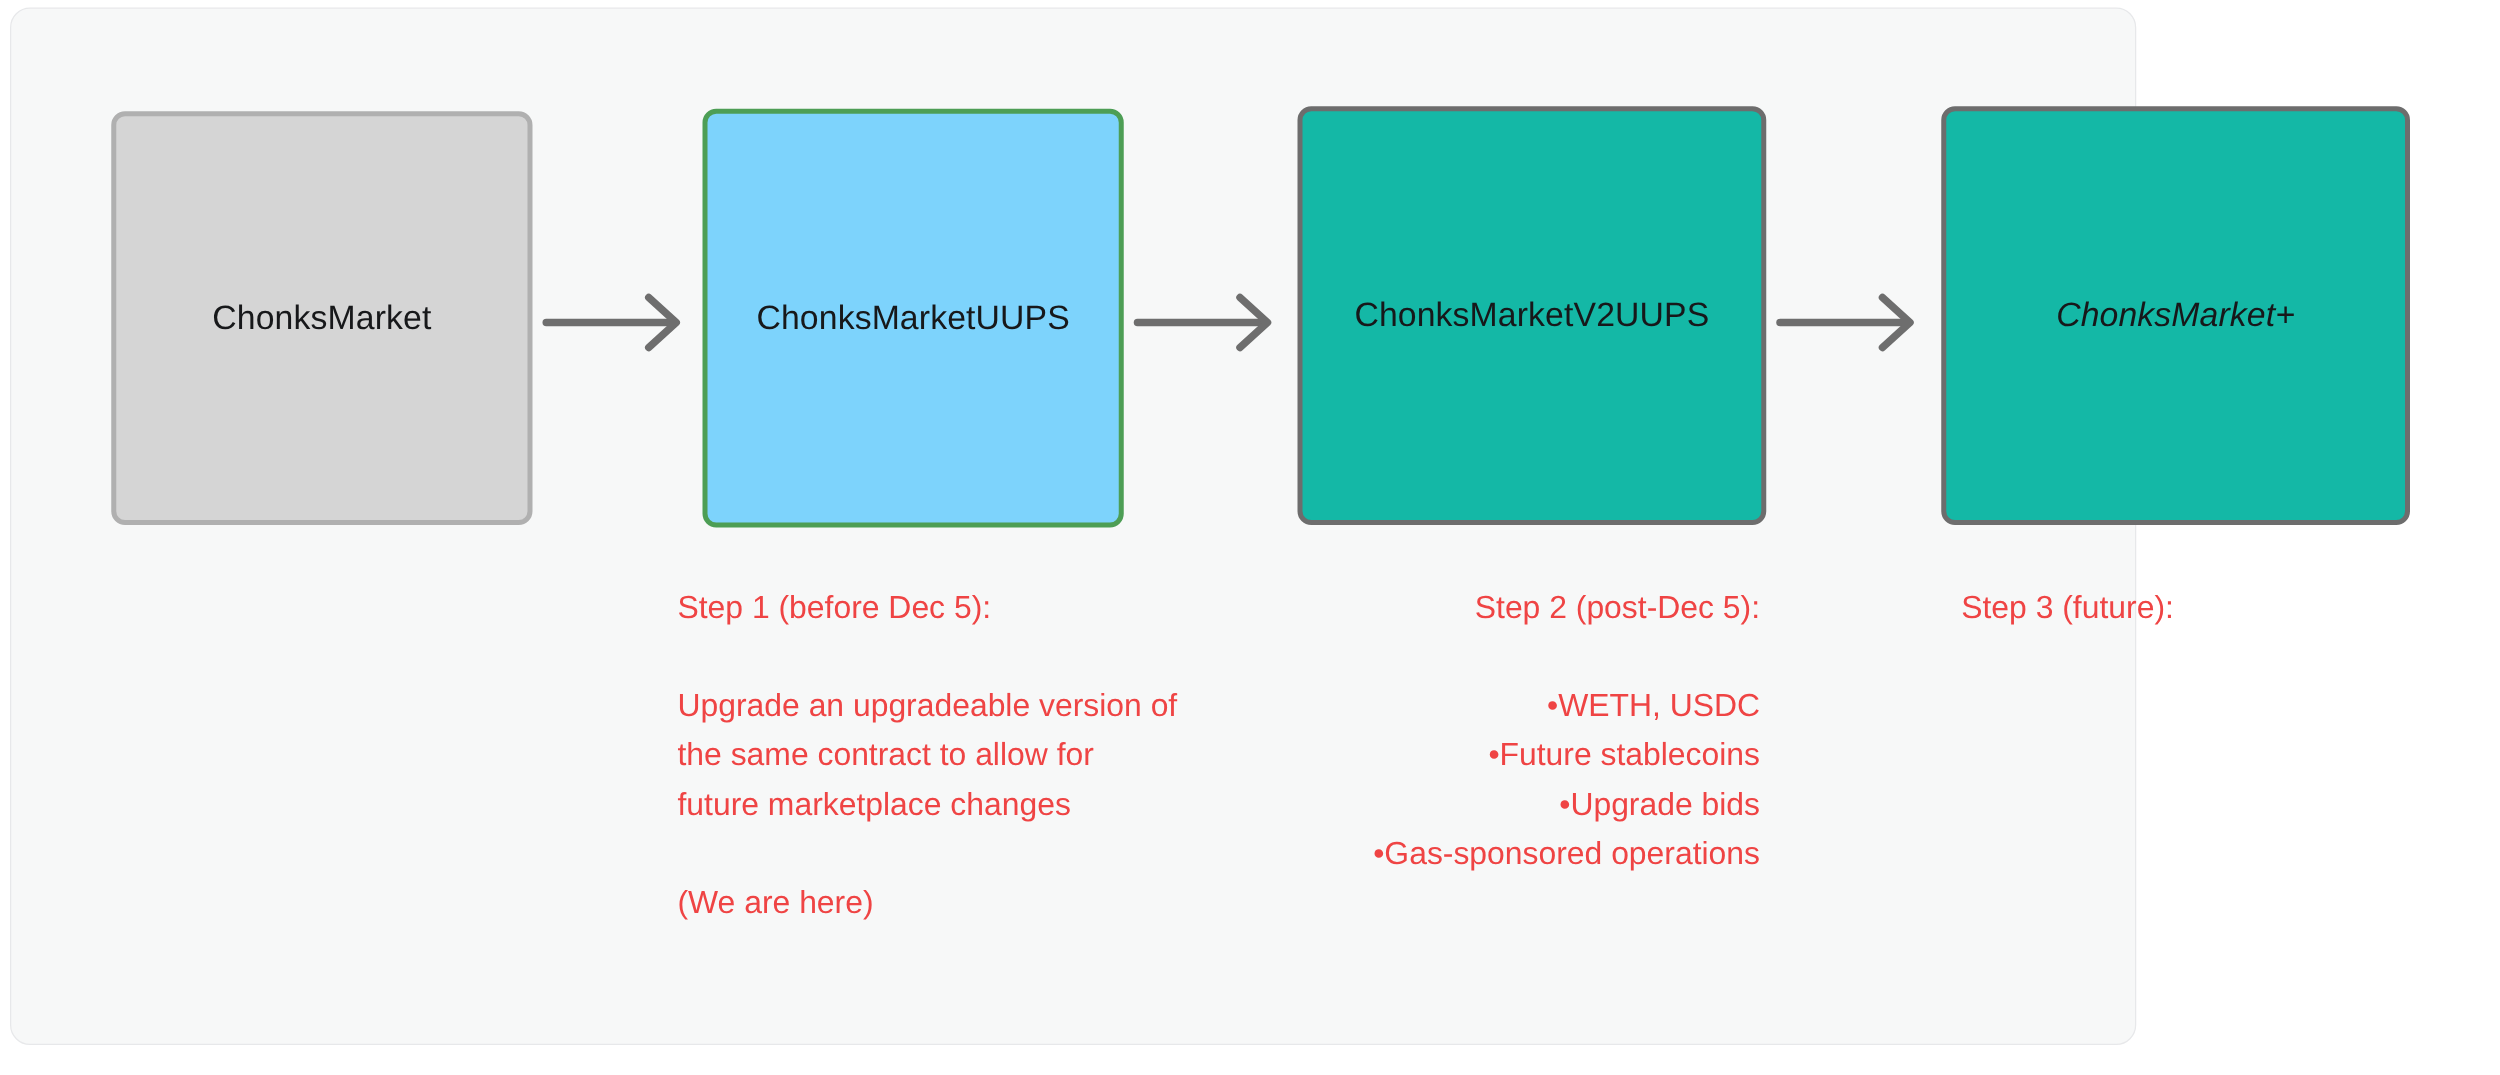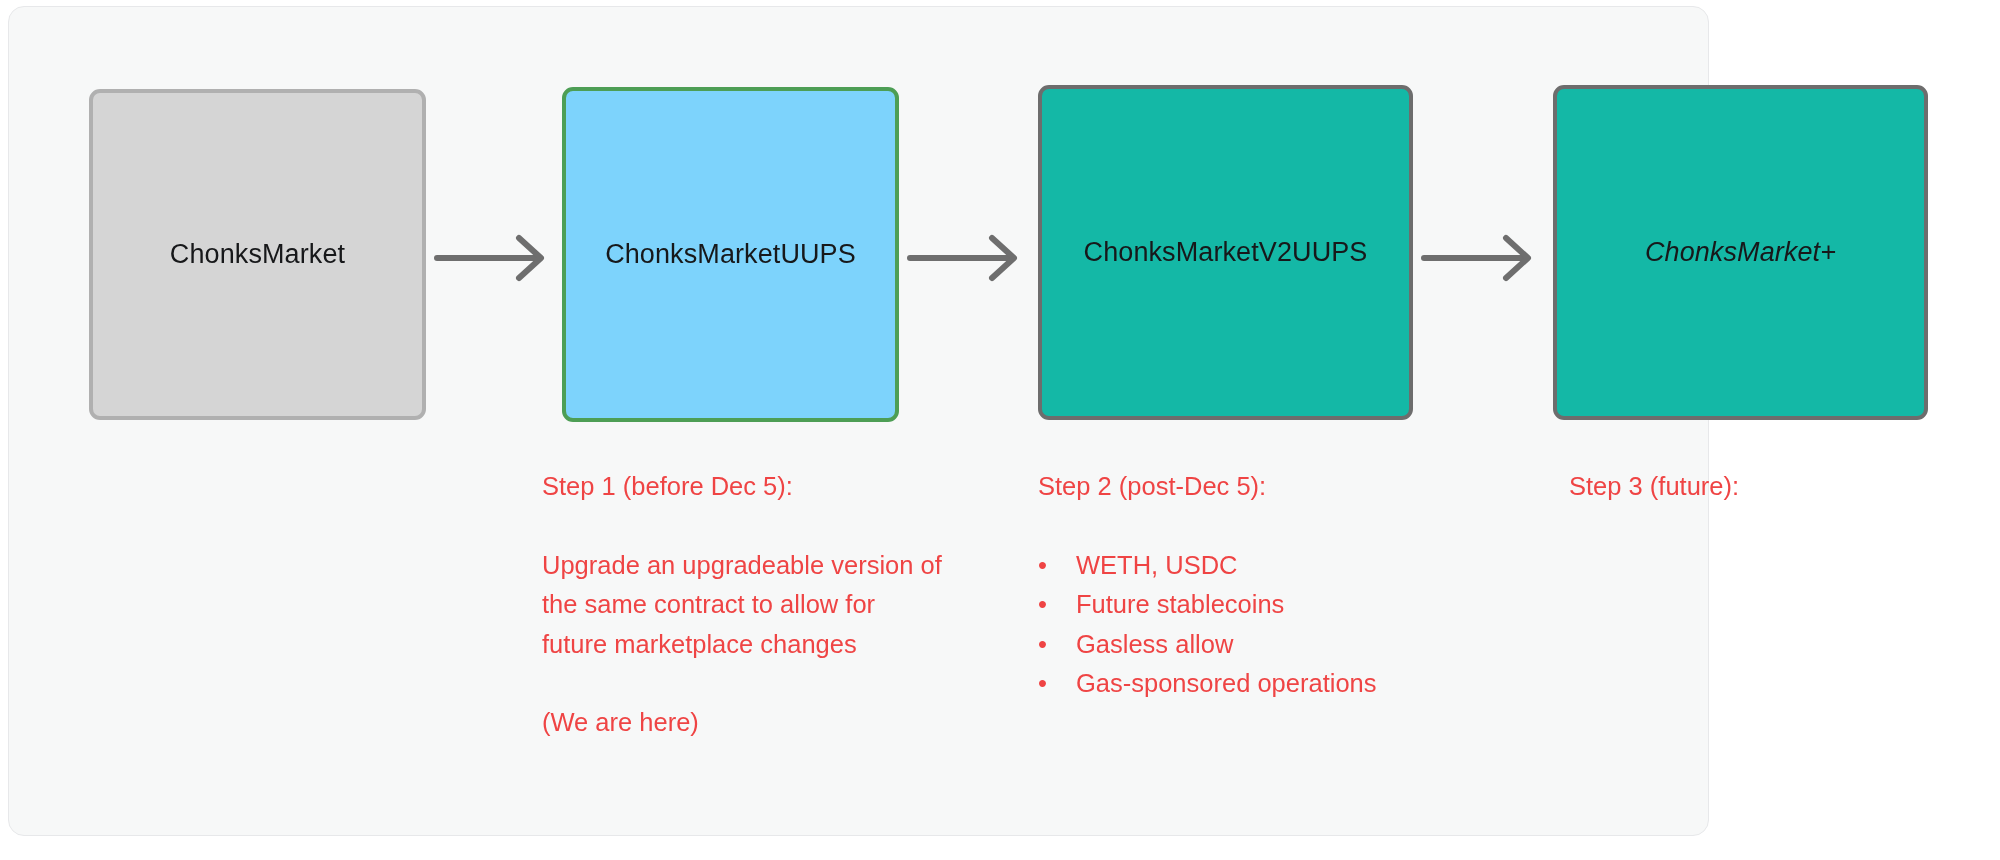--- a/index.html
+++ b/index.html
@@ -78,21 +78,21 @@
 
   
   .step-col {
     position: absolute;
     top: 460px;
     font-size: 25.5px;
     line-height: 39.5px;
     color: #ef4444;
   }
   #col-1 { left: 533px;  width: 400px; }
-  #col-2 { left: 1029px; width: 370px; }
+  #col-2 { left: 1029px; width: 370px; text-align: right; }
   #col-3 { left: 1560px; width: 330px; }
 
   .step-title {
     margin: 0 0 39px 0;
   }
 
   .step-para {
     margin: 0;
   }
 
@@ -181,21 +181,21 @@
     <div class="step-col" id="col-2">
       <p class="step-title">Step 2 (post-Dec 5):</p>
       <ul class="step-list">
         <li>
           <span class="bullet">•</span><span>WETH, USDC</span>
         </li>
         <li>
           <span class="bullet">•</span><span>Future stablecoins</span>
         </li>
         <li>
-          <span class="bullet">•</span><span>Gasless allow</span>
+          <span class="bullet">•</span><span>Upgrade bids</span>
         </li>
         <li>
           <span class="bullet">•</span><span>Gas-sponsored operations</span>
         </li>
       </ul>
     </div>
 
     <div class="step-col" id="col-3">
       <p class="step-title">Step 3 (future):</p>
     </div>

